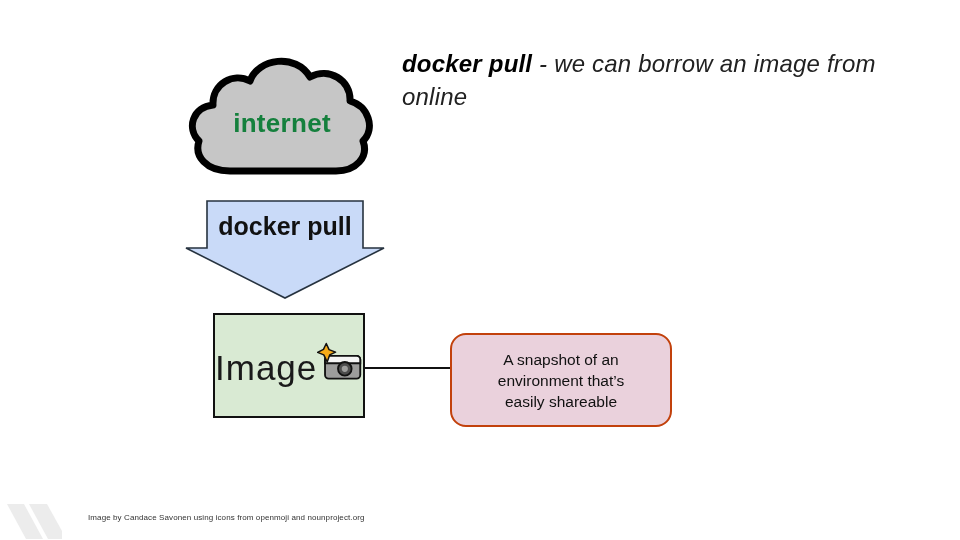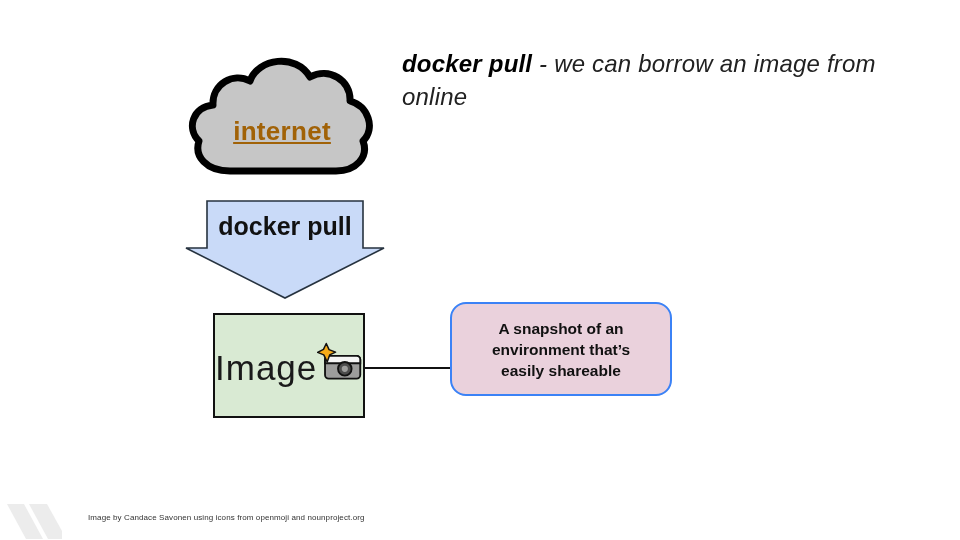--- a/index.html
+++ b/index.html
@@ -4,23 +4,23 @@
 <style>
   html,body{margin:0;padding:0;background:#fff;}
   #slide{
     position:relative;width:960px;height:540px;background:#ffffff;
     overflow:hidden;font-family:"Liberation Sans",sans-serif;color:#111;
   }
   
   .cloud-wrap{position:absolute;left:186px;top:50px;width:192px;height:128px;}
   .cloud-wrap svg{position:absolute;left:0;top:0;}
   .cloud-label{
-    position:absolute;left:0;top:52px;width:100%;height:58px;
+    position:absolute;left:0;top:44px;width:100%;height:58px;
     display:flex;align-items:center;justify-content:center;
-    font-size:26px;font-weight:700;color:#a16207;letter-spacing:0.3px;text-decoration:underline;
+    font-size:26px;font-weight:700;color:#15803d;letter-spacing:0.3px;
   }
   
   .title{
     position:absolute;left:402px;top:47px;width:530px;
     font-size:24px;line-height:33px;color:#212121;letter-spacing:0.2px;font-style:italic;
   }
   .title .cmd{font-weight:700;color:#000;}
   
   .arrow-wrap{position:absolute;left:185px;top:200px;width:200px;height:100px;}
   .arrow-label{
@@ -38,24 +38,24 @@
     margin-top:4px;font-size:35px;font-weight:400;color:#1a1a1a;letter-spacing:1px;
   }
   .image-box .cam{margin-top:-7px;}
   
   .connector{
     position:absolute;left:365px;top:367px;width:85px;height:0;
     border-top:2px solid #111;
   }
   
   .callout{
-    position:absolute;left:450px;top:302px;width:194px;height:90px;
-    background:#ead1dc;border:2px solid #3b82f6;border-radius:16px;
+    position:absolute;left:450px;top:333px;width:194px;height:90px;
+    background:#ead1dc;border:2px solid #c2410c;border-radius:16px;
     display:flex;align-items:center;justify-content:center;text-align:center;
-    font-size:15.5px;line-height:21px;font-weight:700;color:#111;
+    font-size:15.5px;line-height:21px;font-weight:400;color:#111;
     padding:0 12px;box-sizing:content-box;
   }
   .callout .txt{max-width:168px;}
   
   .attribution{
     position:absolute;left:64px;top:513px;font-size:8px;color:#333;letter-spacing:0.1px;padding-left:24px;
   }
   .decoration{position:absolute;left:7px;top:501px;width:55px;height:38px;}
 </style>
 </head>

